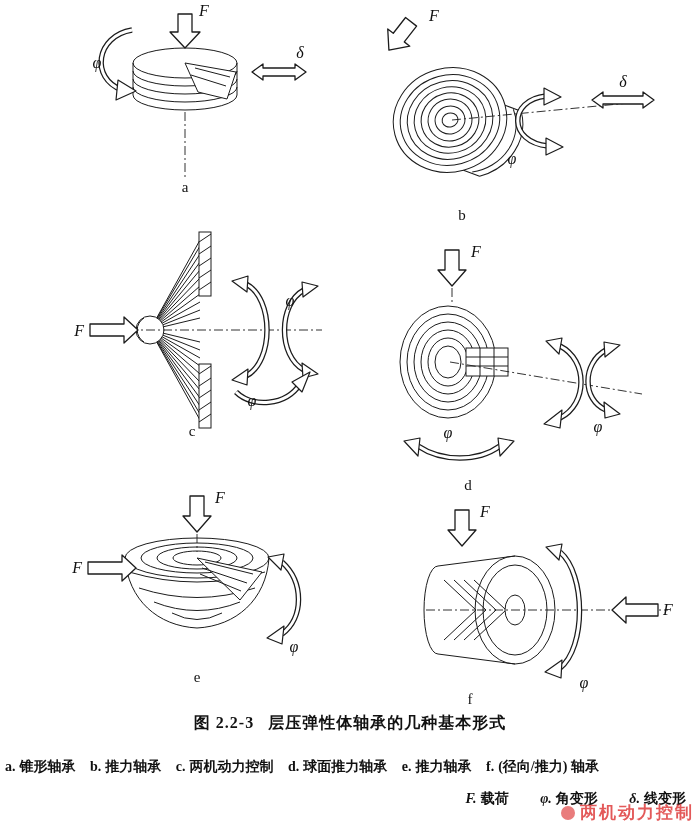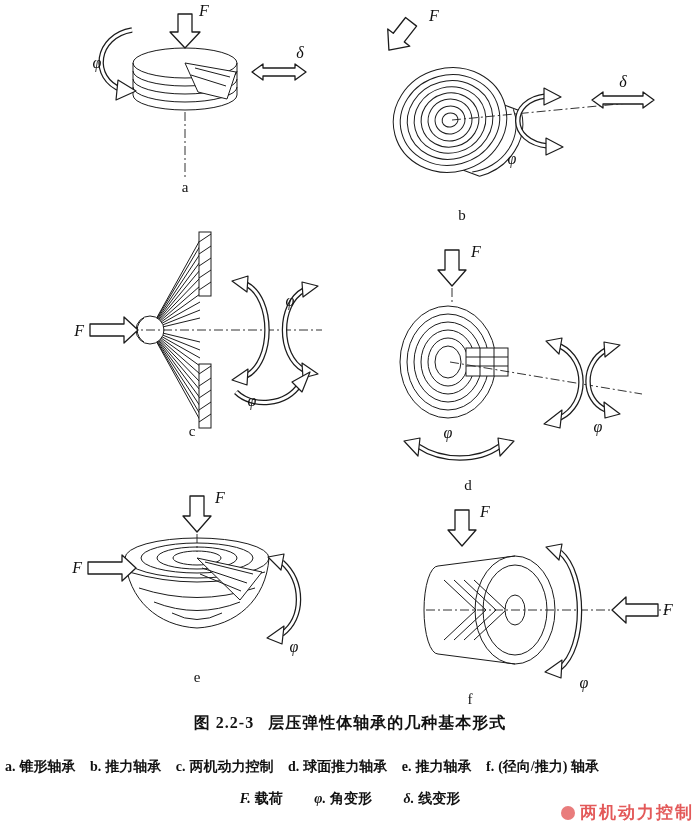--- a/index.html
+++ b/index.html
@@ -14,21 +14,21 @@
   .head{fill:#fff;stroke:#1c1c1c;stroke-width:1.2;stroke-linejoin:round;}
   .dash{fill:none;stroke:#1c1c1c;stroke-width:0.9;stroke-dasharray:9 3 2 3;}
   .sym{font:italic 16px "Liberation Serif",serif;fill:#111;}
   .lbl{font:15px "Liberation Serif",serif;fill:#111;}
   .caption{position:absolute;top:713px;width:100%;text-align:center;
            font-weight:700;font-size:16px;color:#111;letter-spacing:1px;}
   .caption .figno{margin-right:14px;}
   .legend1{position:absolute;top:758px;left:5px;white-space:nowrap;
            font-weight:600;font-size:14px;color:#111;}
   .legend1 .li{margin-right:11px;}
-  .legend2{position:absolute;top:790px;width:100%;text-align:center;
+  .legend2{position:absolute;top:790px;width:100%;text-align:right;
            font-weight:600;font-size:14px;color:#111;}
   .legend2 .li{margin:0 14px;}
   .lk{margin-right:4px;font-weight:600;}
   .lki{margin-right:4px;font-style:italic;font-weight:600;}
   .watermark{position:absolute;right:6px;bottom:4px;display:flex;align-items:center;gap:5px;
              color:#e04848;font-family:"Liberation Sans",sans-serif;font-weight:700;
              font-size:17px;letter-spacing:2px;opacity:.9;}
   .wm-logo{width:14px;height:14px;border-radius:50%;background:#e04848;opacity:.8;}
 </style>
 </head>

